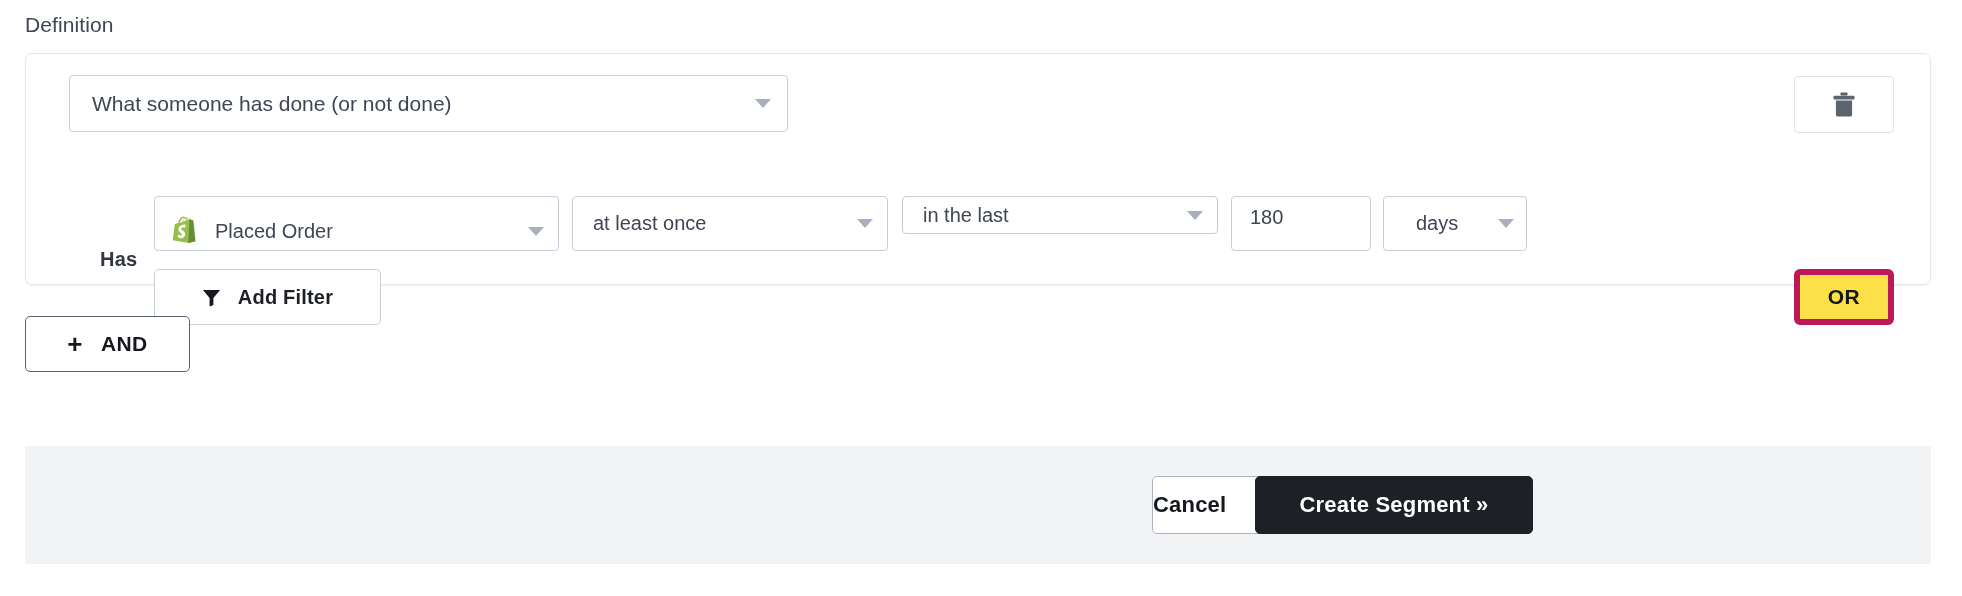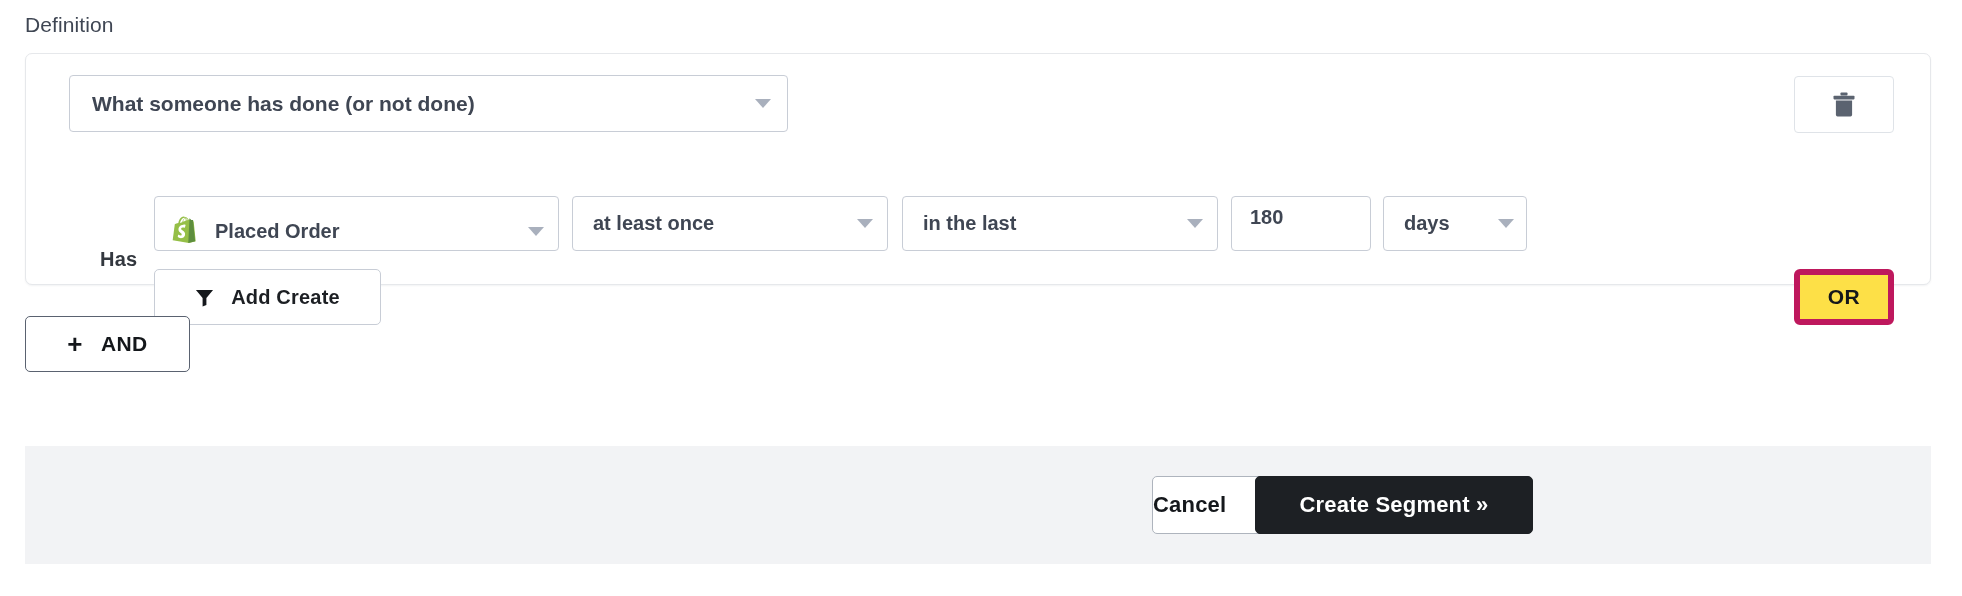--- a/index.html
+++ b/index.html
@@ -47,21 +47,21 @@
   
   .ctl {
     position: absolute;
     background: #ffffff;
     border: 1px solid #c8cdd6;
     border-radius: 4px;
     display: flex;
     align-items: center;
     font-size: 20px;
     color: #3f4653;
-    font-weight: 700;
+    font-weight: 400;
     cursor: pointer;
     user-select: none;
     white-space: nowrap;
   }
   .ctl .ctl-text {
     flex: 1 1 auto;
     overflow: hidden;
     text-overflow: ellipsis;
   }
 
@@ -135,39 +135,39 @@
     top: 142px;
     width: 316px;
     height: 55px;
     padding: 0 14px 0 20px;
   }
 
   .sel-timeframe {
     left: 876px;
     top: 142px;
     width: 316px;
-    height: 55px;
+    height: 38px;
     padding: 0 14px 0 20px;
   }
 
   .input-value {
     left: 1205px;
     top: 142px;
     width: 140px;
     height: 55px;
     padding: 0 12px 12px 18px;
     cursor: text;
   }
 
   .sel-unit {
     left: 1357px;
     top: 142px;
     width: 144px;
     height: 55px;
-    padding: 0 12px 0 20px;
+    padding: 0 12px 0 32px;
   }
   .sel-unit .caret { margin-left: 8px; }
 
   
   .btn-add-filter {
     position: absolute;
     left: 128px;
     top: 215px;
     width: 227px;
     height: 56px;
@@ -330,21 +330,21 @@
 
   <div class="ctl sel-unit">
     <span class="ctl-text">days</span>
     <span class="caret"></span>
   </div>
 
   <div class="btn-add-filter">
     <svg class="funnel-icon" viewBox="0 0 20 20">
       <path d="M1 2h18L12 10.4V18l-4 1.6v-9.2z" fill="#15181c"></path>
     </svg>
-    <span>Add Create</span>
+    <span>Add Filter</span>
   </div>
 
   <div class="btn-or">
     <span>OR</span>
   </div>
 
 </div>
 
 <div class="btn-and">
   <span class="plus-glyph">+</span>

